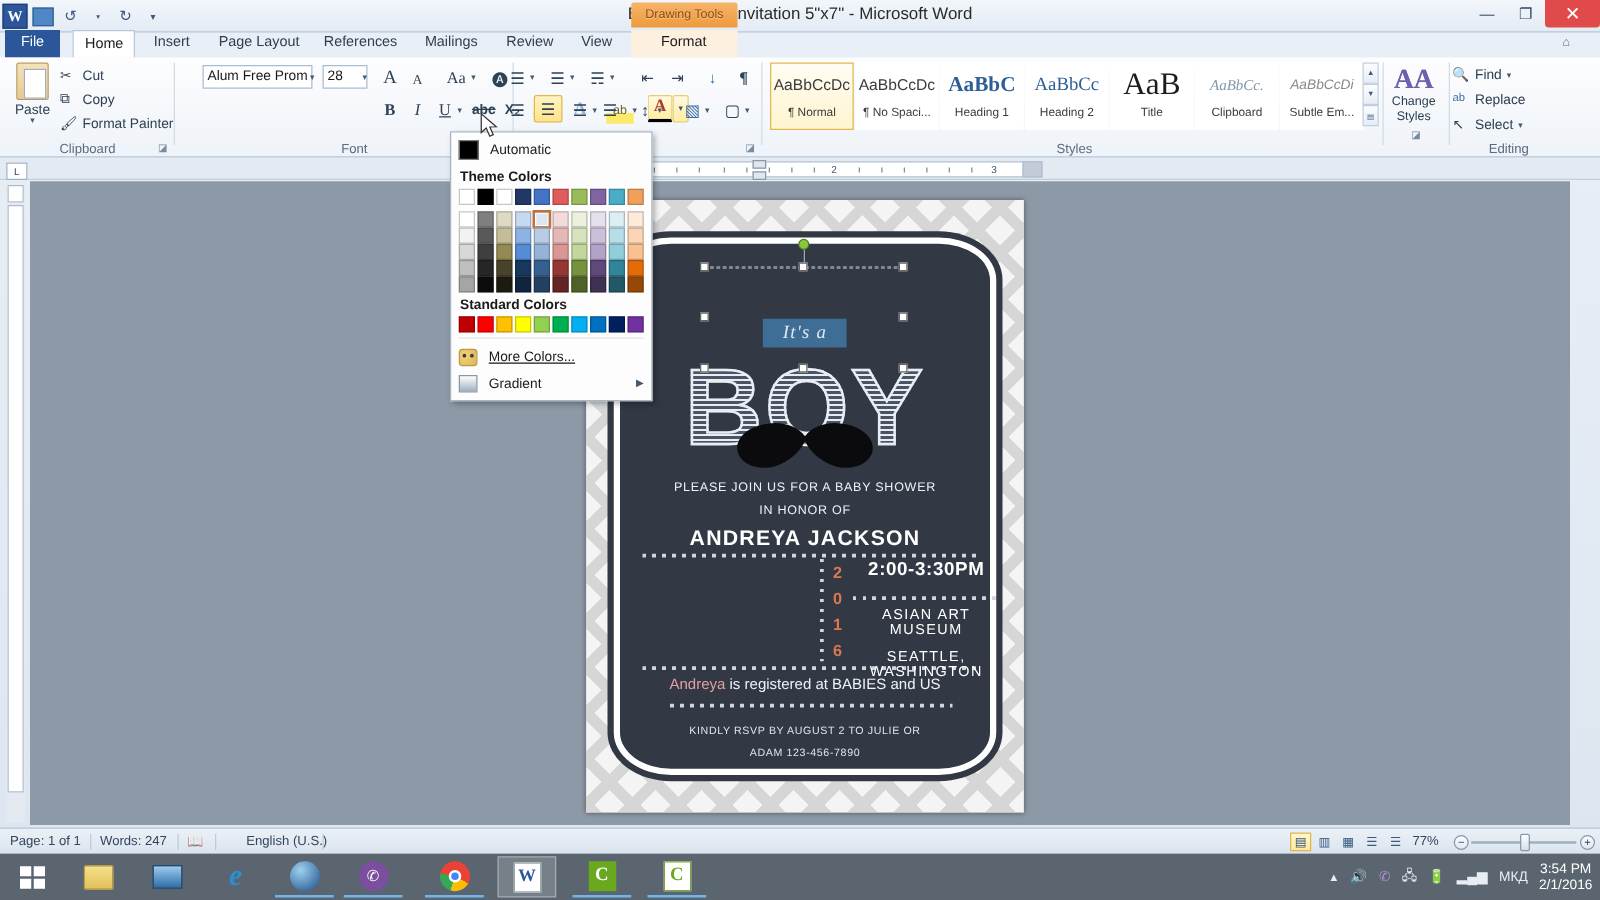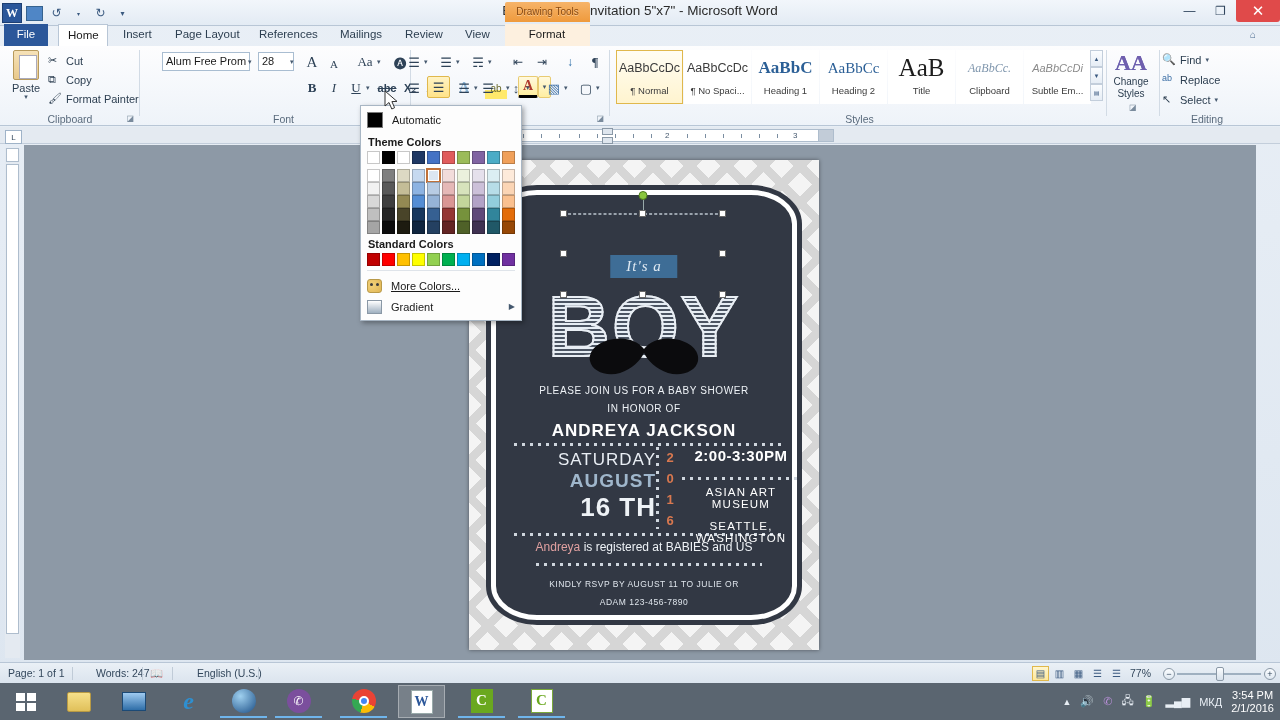--- a/index.html
+++ b/index.html
@@ -519,42 +519,37 @@
         <div class="line-a" style="top:190px;">PLEASE JOIN US FOR A BABY SHOWER</div>
         <div class="line-a" style="top:208px;">IN HONOR OF</div>
         <div class="name-a" style="top:226px;">ANDREYA JACKSON</div>
 
         <div class="dots" style="left:18px; top:248px; width:270px;"></div>
         <div class="vdots" style="left:160px; top:252px; height:82px;"></div>
         <div class="dots" style="left:186px; top:282px; width:118px;"></div>
         <div class="dots" style="left:18px; top:338px; width:270px;"></div>
         <div class="dots" style="left:40px; top:368px; width:226px;"></div>
 
-        <div class="lsat">
-          <div class="l1">SATURDAY</div>
-          <div class="l2">AUGUST</div>
-          <div class="l3">16 TH</div>
-        </div>
         <div class="yr">
           <div>2</div>
           <div>0</div>
           <div>1</div>
           <div>6</div>
         </div>
         <div class="rcol">
           <div class="rt1" style="margin-bottom:22px;">2:00-3:30PM</div>
           <div class="rt2" style="margin-bottom:10px;">ASIAN ART MUSEUM</div>
           <div class="rt2">SEATTLE, WASHINGTON</div>
         </div>
 
         <div class="regline">
           <span class="reg-hl">Andreya</span><span> is registered at BABIES and US</span>
         </div>
 
-        <div class="rsvp" style="top:384px;">KINDLY RSVP BY AUGUST 11 TO JULIE OR</div>
+        <div class="rsvp" style="top:384px;">KINDLY RSVP BY AUGUST 2 TO JULIE OR</div>
         <div class="rsvp" style="top:402px;">ADAM 123-456-7890</div>
       </div>
     </div>
   </div>
 
   <div class="selbox">
     <div class="rotstem"></div>
     <div class="rot"></div>
     <div class="dashline" style="left:0;top:0;width:160px;height:0;"></div>
     <div class="hnd" style="left:-3px;top:-3px;"></div>
@@ -674,21 +669,21 @@
     </div>
   </div>
 
   <svg class="cursor" width="16" height="22" viewBox="0 0 16 22">
     <path d="M1 1 L1 16 L5 12.5 L7.8 19 L10.6 17.7 L7.9 11.6 L13 11.4 Z" fill="#fff" stroke="#333" stroke-width="1"></path>
   </svg>
 
   <div class="statusbar">
     <div class="sb-item" style="left:8px;">Page: 1 of 1</div>
     <div class="sb-sep" style="left:72px;"></div>
-    <div class="sb-item" style="left:96px;">Words: 247</div>
+    <div class="sb-item" style="left:80px;">Words: 247</div>
     <div class="sb-sep" style="left:142px;"></div>
     <div class="sb-item" style="left:150px;width:14px;">📖</div>
     <div class="sb-sep" style="left:172px;"></div>
     <div class="sb-item" style="left:182px;padding-left:15px;">English (U.S.)</div>
     <div class="sb-sep" style="left:258px;"></div>
 
     <div class="viewbtn on" style="left:1032px;">▤</div>
     <div class="viewbtn" style="left:1051px;">▥</div>
     <div class="viewbtn" style="left:1070px;">▦</div>
     <div class="viewbtn" style="left:1089px;">☰</div>

